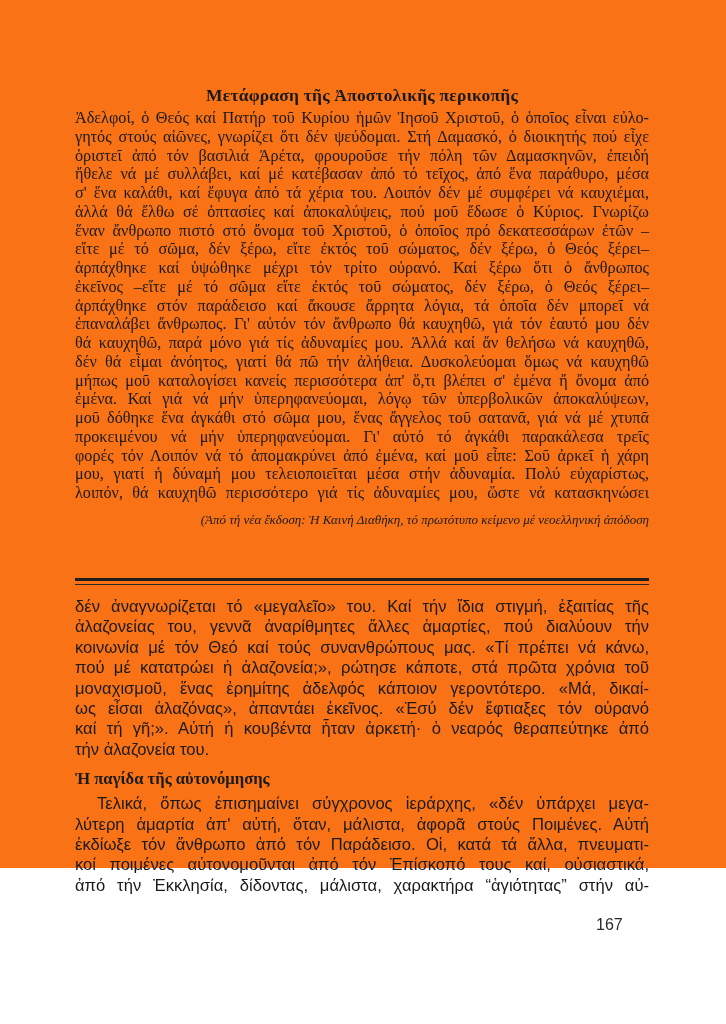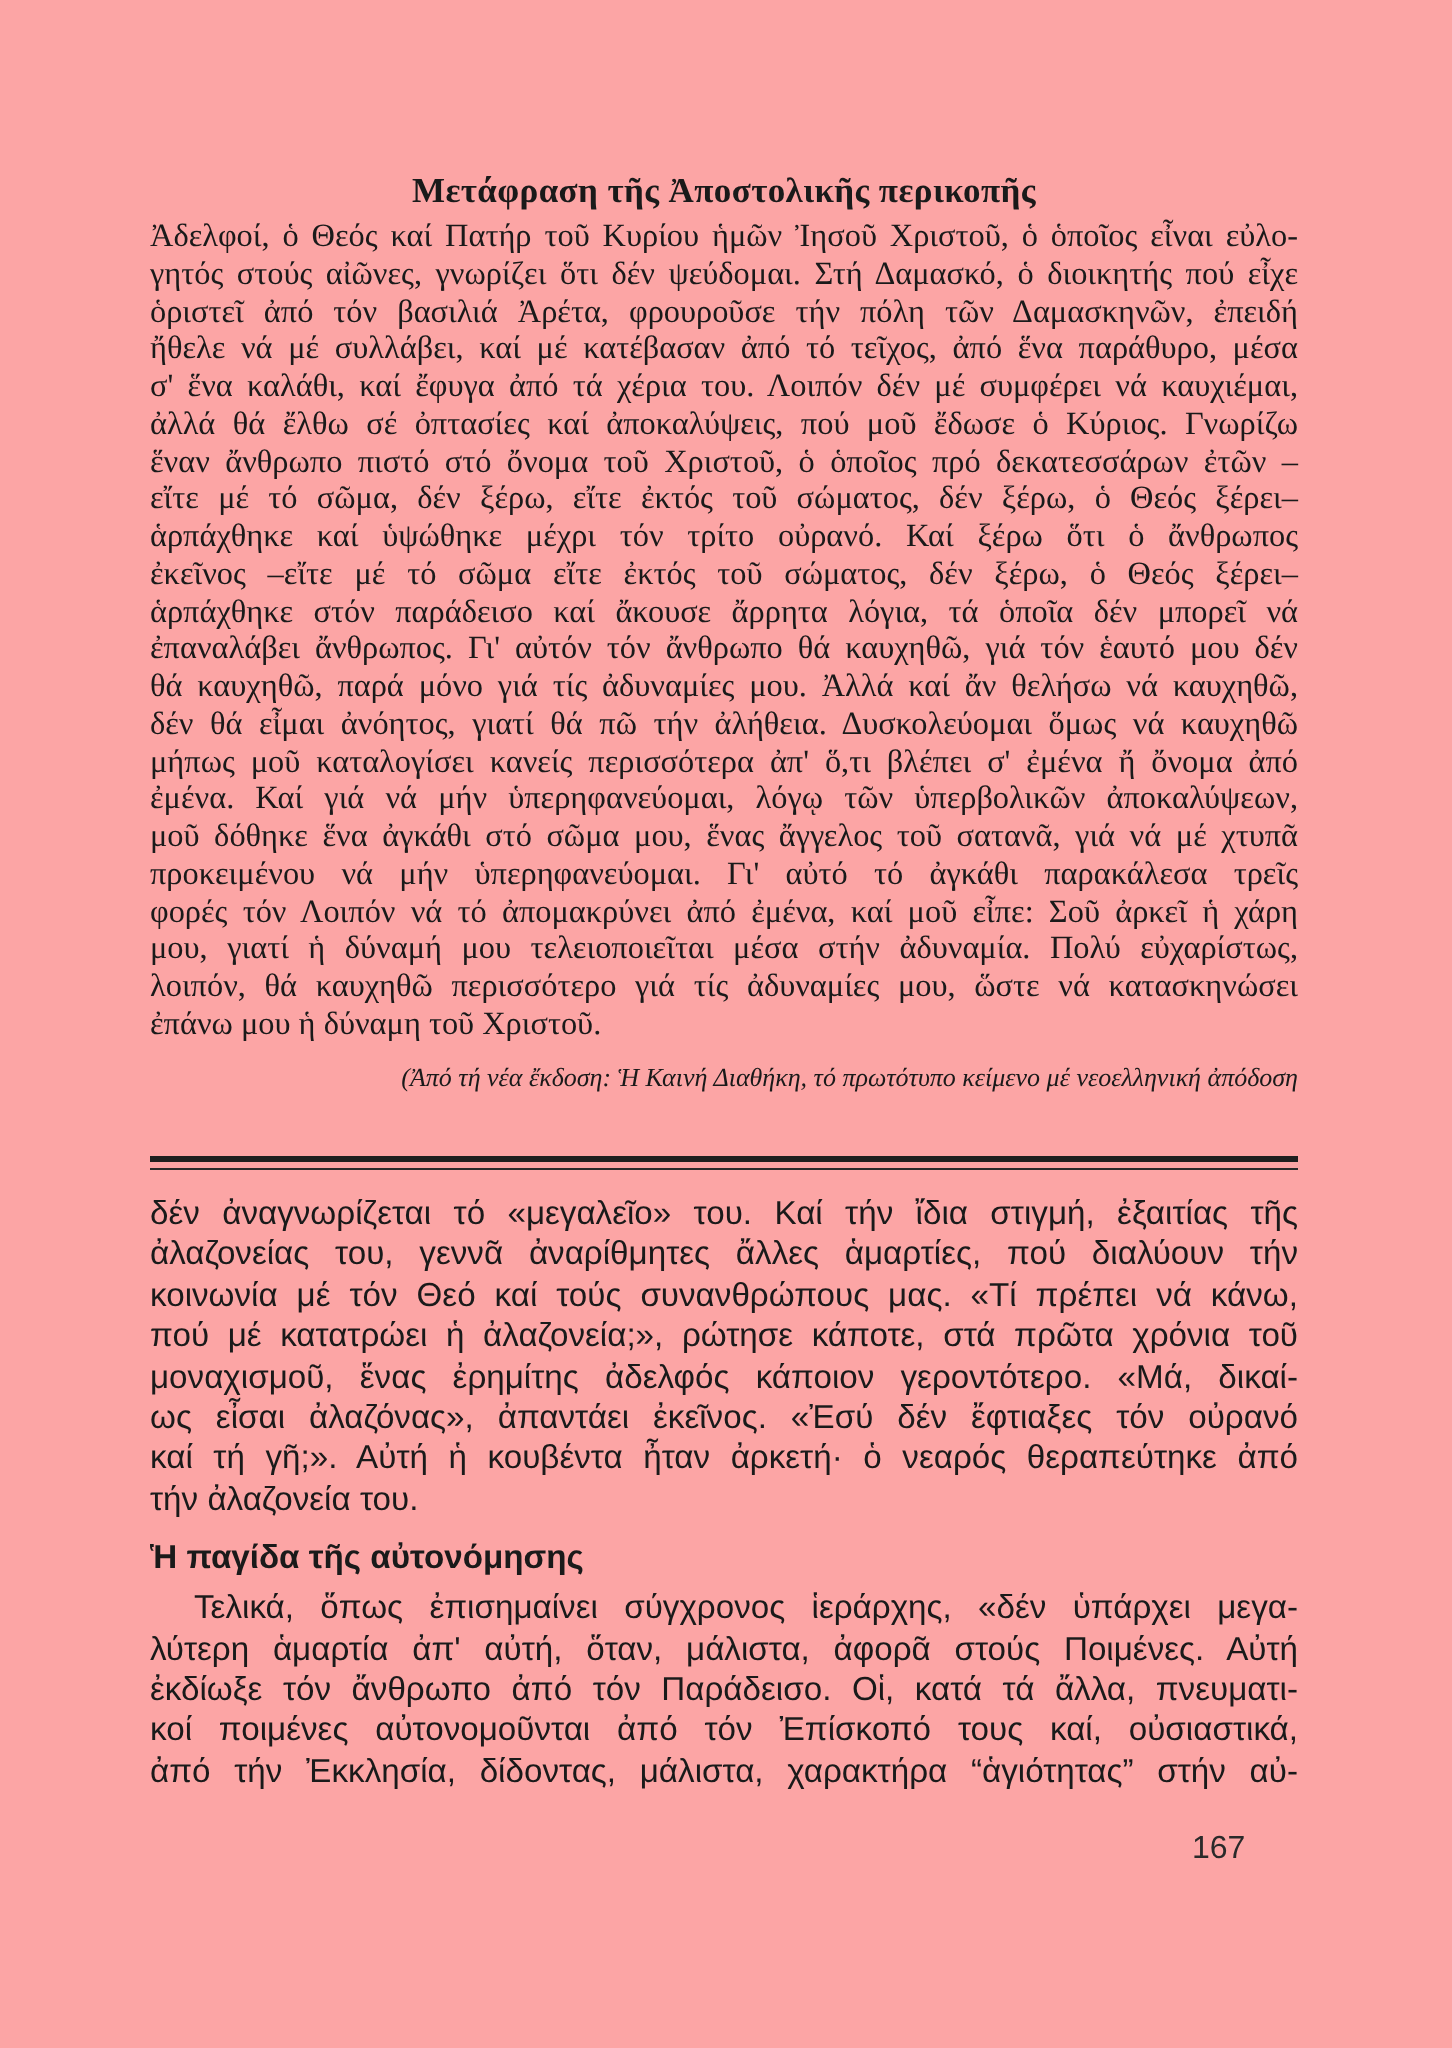--- a/index.html
+++ b/index.html
@@ -11,22 +11,22 @@
       width: 726px;
       height: 1024px;
       position: relative;
       overflow: hidden;
       color: #1a1a1a;
     }
     .page {
       position: absolute;
       left: 0; top: 0;
       width: 726px;
-      height: 1024px;
-      background: #fca5a5;
+      height: 868px;
+      background: #f97316;
     }
     .serif-block {
       position: absolute;
       left: 75px;
       top: 84px;
       width: 574px;
       font-family: "DejaVu Serif", "Liberation Serif", serif;
     }
     .excerpt-title {
       text-align: center;
@@ -94,21 +94,21 @@
     .sans-block span.line {
       display: block;
       text-align: justify;
       text-align-last: justify;
       white-space: nowrap;
     }
     .sans-block span.line.last {
       text-align-last: left;
     }
     .section-heading {
-      font-family: Liberation Sans, sans-serif;
+      font-family: Liberation Serif, serif;
       font-weight: bold;
       font-size: 16.6px;
       line-height: 20px;
       margin: 9px 0 5px 0;
     }
     .indent-first {
       text-indent: 22px;
     }
     .page-number {
       position: absolute;
@@ -141,21 +141,20 @@
       <span class="line">ἐπαναλάβει ἄνθρωπος. Γι' αὐτόν τόν ἄνθρωπο θά καυχηθῶ, γιά τόν ἑαυτό μου δέν</span>
       <span class="line">θά καυχηθῶ, παρά μόνο γιά τίς ἀδυναμίες μου. Ἀλλά καί ἄν θελήσω νά καυχηθῶ,</span>
       <span class="line">δέν θά εἶμαι ἀνόητος, γιατί θά πῶ τήν ἀλήθεια. Δυσκολεύομαι ὅμως νά καυχηθῶ</span>
       <span class="line">μήπως μοῦ καταλογίσει κανείς περισσότερα ἀπ' ὅ,τι βλέπει σ' ἐμένα ἤ ὄνομα ἀπό</span>
       <span class="line">ἐμένα. Καί γιά νά μήν ὑπερηφανεύομαι, λόγῳ τῶν ὑπερβολικῶν ἀποκαλύψεων,</span>
       <span class="line">μοῦ δόθηκε ἕνα ἀγκάθι στό σῶμα μου, ἕνας ἄγγελος τοῦ σατανᾶ, γιά νά μέ χτυπᾶ</span>
       <span class="line">προκειμένου νά μήν ὑπερηφανεύομαι. Γι' αὐτό τό ἀγκάθι παρακάλεσα τρεῖς</span>
       <span class="line">φορές τόν Λοιπόν νά τό ἀπομακρύνει ἀπό ἐμένα, καί μοῦ εἶπε: Σοῦ ἀρκεῖ ἡ χάρη</span>
       <span class="line">μου, γιατί ἡ δύναμή μου τελειοποιεῖται μέσα στήν ἀδυναμία. Πολύ εὐχαρίστως,</span>
       <span class="line">λοιπόν, θά καυχηθῶ περισσότερο γιά τίς ἀδυναμίες μου, ὥστε νά κατασκηνώσει</span>
-      <span class="line last">ἐπάνω μου ἡ δύναμη τοῦ Χριστοῦ.</span>
     </p>
     <div class="source-caption">
       <span>(Ἀπό τή νέα ἔκδοση: Ἡ Καινή Διαθήκη, τό πρωτότυπο κείμενο μέ νεοελληνική ἀπόδοση</span>
     </div>
   </div>
 
   <div class="double-rule"></div>
 
   <div class="sans-block">
     <p>

